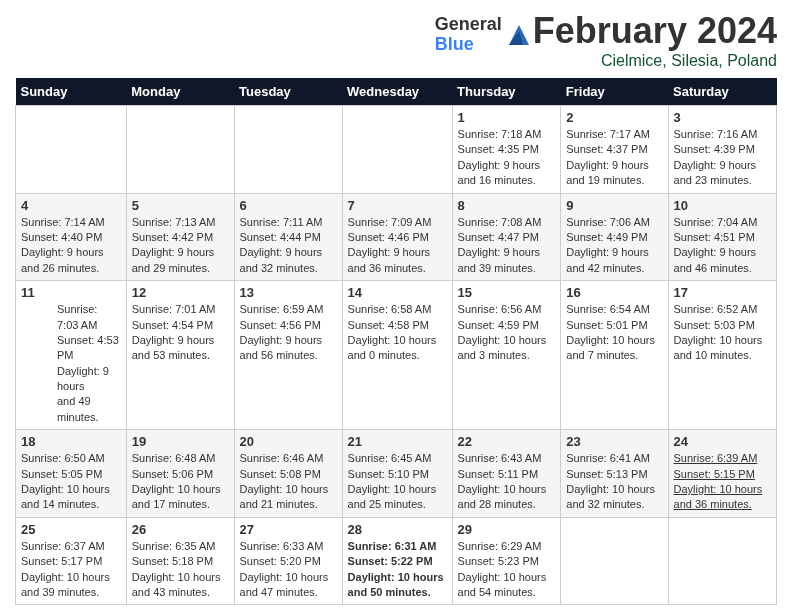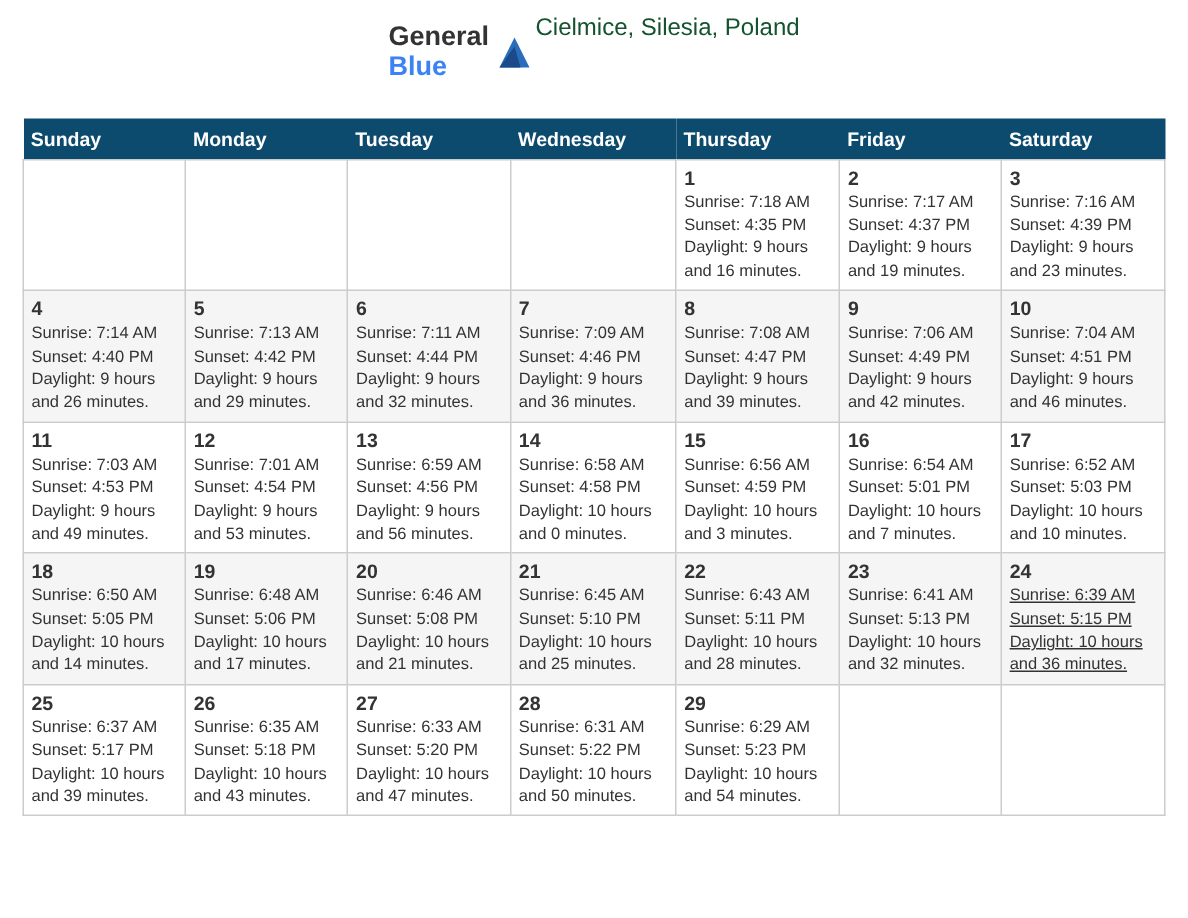--- a/index.html
+++ b/index.html
@@ -5,23 +5,23 @@
     * { box-sizing: border-box; margin: 0; padding: 0; }
     body {
       font-family: Arial, sans-serif;
       background: #fff;
       width: 792px;
       min-height: 612px;
       padding: 10px 15px;
     }
     .header-section {
       display: flex;
-      justify-content: center;
+      justify-content: flex-end;
       align-items: flex-start;
-      margin-bottom: 24px;
+      margin-bottom: 8px;
     }
     .logo {
       display: flex;
       align-items: center;
       margin-top: 5px;
     }
     .logo-text {
       display: flex;
       flex-direction: column;
       line-height: 1.1;
@@ -52,21 +52,21 @@
     .location-title {
       font-size: 16px;
       color: #14532d;
     }
     table {
       width: 100%;
       border-collapse: collapse;
       font-size: 11px;
     }
     thead tr th {
-      background-color: #0c4a6e;
+      background-color: #0f172a;
       color: white;
       padding: 6px 5px;
       text-align: left;
       font-size: 13px;
       font-weight: bold;
     }
     tbody tr td {
       border: 1px solid #ccc;
       padding: 4px 5px;
       vertical-align: top;
@@ -100,20 +100,21 @@
     <div class="logo-text">
       <span class="logo-general">General</span>
       <span class="logo-blue">Blue</span>
     </div>
     <svg class="logo-icon" viewBox="0 0 28 28">
       <polygon points="4,24 14,4 24,24" fill="#2a6ebb"></polygon>
       <polygon points="4,24 14,10 18,24" fill="#1a4a8a"></polygon>
     </svg>
   </div>
   <div class="title-section">
+    <div class="month-title">February 2024</div>
     <div class="location-title">Cielmice, Silesia, Poland</div>
   </div>
 </div>
 
 <table>
   <thead>
     <tr>
     <th>Sunday</th>
         <th>Monday</th>
         <th>Tuesday</th>
@@ -198,21 +199,21 @@
           <div class="day-number">10</div>
           <div class="day-info" style="white-space: pre-line;">Sunrise: 7:04 AM
 Sunset: 4:51 PM
 Daylight: 9 hours
 and 46 minutes.</div>
         </td>
       </tr>
       <tr>
         <td>
           <div class="day-number">11</div>
-          <div class="day-info" style="white-space: pre-line;">Sunrise: 7:03 AM
+          <div class="day-info" style="white-space: pre-line; margin-left: 36px;">Sunrise: 7:03 AM
 Sunset: 4:53 PM
 Daylight: 9 hours
 and 49 minutes.</div>
         </td>
         <td>
           <div class="day-number">12</div>
           <div class="day-info" style="white-space: pre-line;">Sunrise: 7:01 AM
 Sunset: 4:54 PM
 Daylight: 9 hours
 and 53 minutes.</div>
@@ -321,21 +322,21 @@
         </td>
         <td>
           <div class="day-number">27</div>
           <div class="day-info" style="white-space: pre-line;">Sunrise: 6:33 AM
 Sunset: 5:20 PM
 Daylight: 10 hours
 and 47 minutes.</div>
         </td>
         <td>
           <div class="day-number">28</div>
-          <div class="day-info" style="white-space: pre-line;">Sunrise: 6:31 AM
+          <div class="day-info" style="white-space: pre-line; font-weight: bold;">Sunrise: 6:31 AM
 Sunset: 5:22 PM
 Daylight: 10 hours
 and 50 minutes.</div>
         </td>
         <td>
           <div class="day-number">29</div>
           <div class="day-info" style="white-space: pre-line;">Sunrise: 6:29 AM
 Sunset: 5:23 PM
 Daylight: 10 hours
 and 54 minutes.</div>

